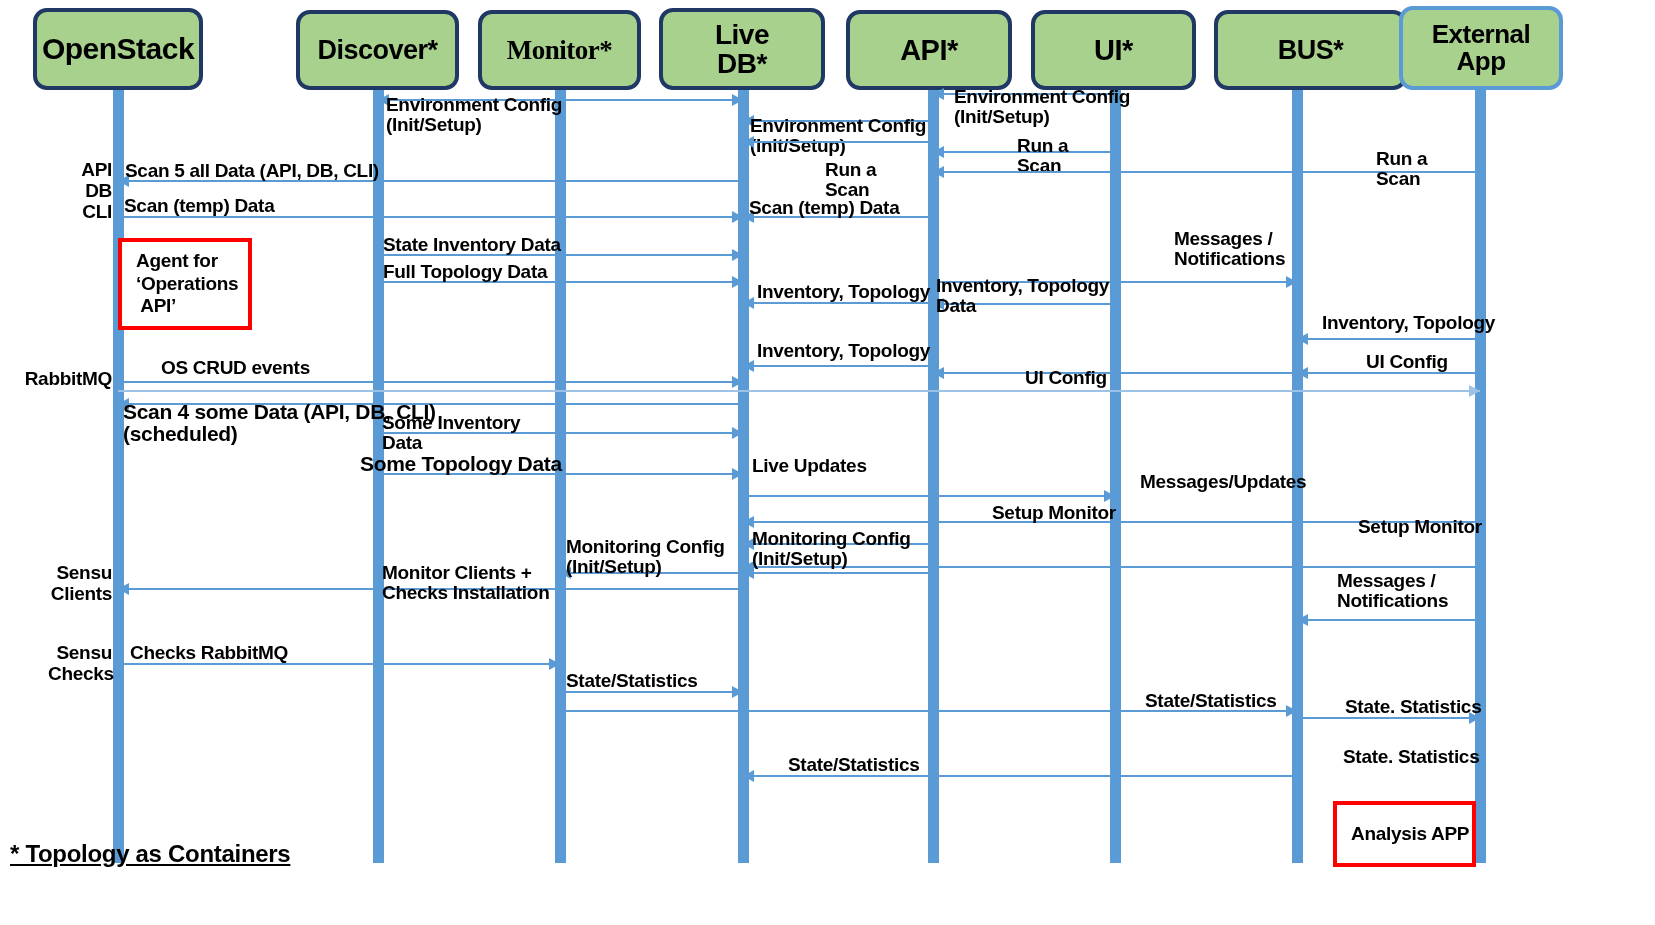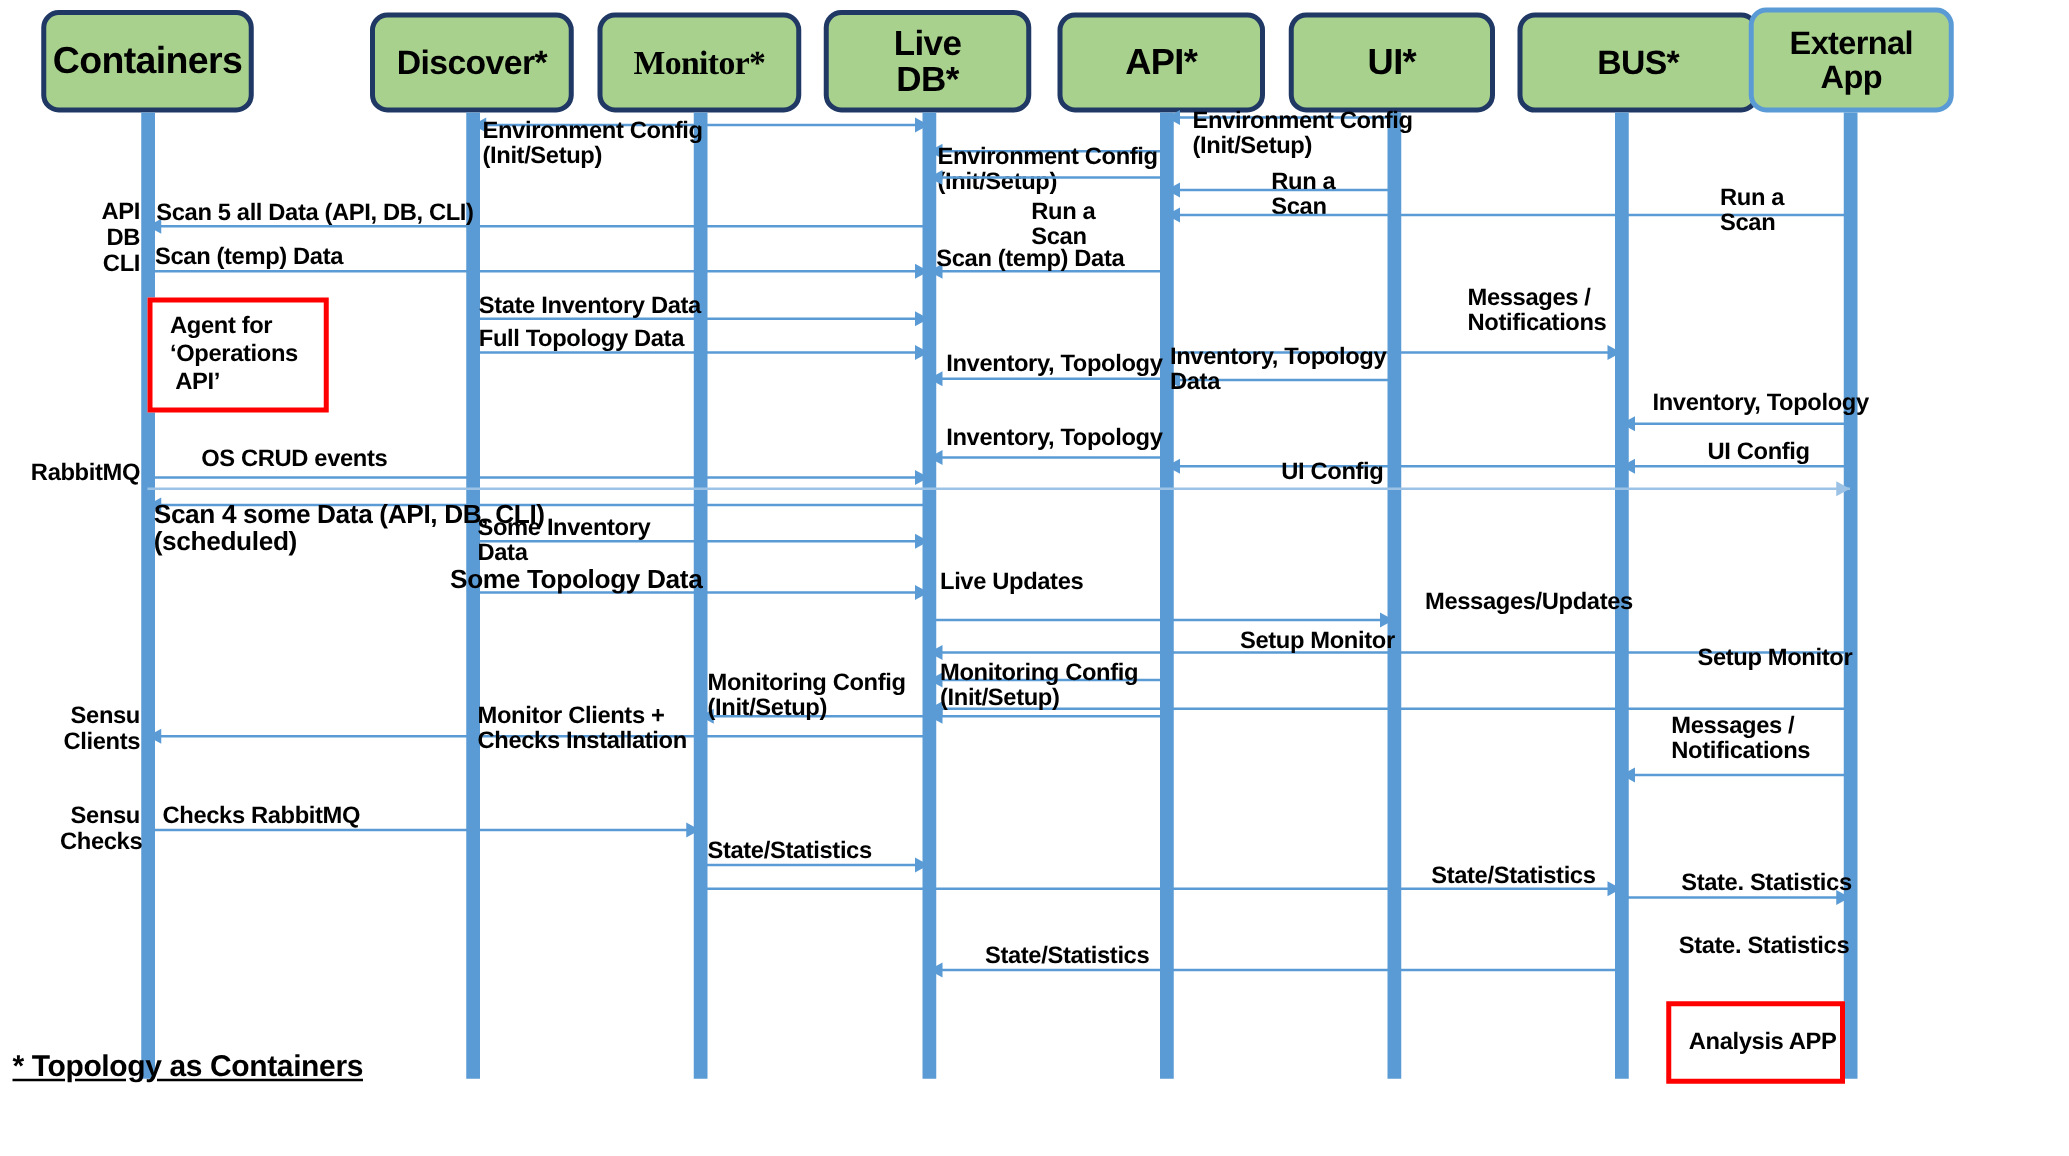--- a/index.html
+++ b/index.html
@@ -88,21 +88,21 @@
     letter-spacing:-0.3px;
   }
 </style>
 </head>
 <body>
 
 <div id="canvas">
 
   <div id="participants-layer">
       <div class="participant" style="left: 33px; top: 8px; width: 170px; height: 82px; font-size: 30px;">
-        <span class="plabel" style="white-space: pre-line;">Containers</span>
+        <span class="plabel" style="white-space: pre-line;">OpenStack</span>
       </div>
       <div class="participant" style="left: 296px; top: 10px; width: 163px; height: 80px; font-size: 27px;">
         <span class="plabel" style="white-space: pre-line;">Discover*</span>
       </div>
       <div class="participant" style="left: 478px; top: 10px; width: 163px; height: 80px; font-size: 27px; font-family: Liberation Serif, serif;">
         <span class="plabel" style="white-space: pre-line;">Monitor*</span>
       </div>
       <div class="participant" style="left: 659px; top: 8px; width: 166px; height: 82px; font-size: 28px;">
         <span class="plabel" style="white-space: pre-line;">Live
 DB*</span>
@@ -265,20 +265,20 @@
 DB
 CLI</div>
       <div class="sidelabel" style="left: 24px; top: 369px; width: 88px; font-size: 19px; text-align: right;">RabbitMQ</div>
       <div class="sidelabel" style="left: 48px; top: 563px; width: 64px; font-size: 19px; text-align: right;">Sensu
 Clients</div>
       <div class="sidelabel" style="left: 48px; top: 643px; width: 64px; font-size: 19px; text-align: right;">Sensu
 Checks</div>
     </div>
 
   <div id="callouts-layer">
-      <div class="callout" style="left: 118px; top: 238px; width: 145px; height: 92px; font-size: 19px;"><span class="ctext">Agent for
+      <div class="callout" style="left: 118px; top: 238px; width: 134px; height: 92px; font-size: 19px;"><span class="ctext">Agent for
 ‘Operations
  API’</span></div>
       <div class="callout" style="left: 1333px; top: 801px; width: 143px; height: 66px; font-size: 19px;"><span class="ctext">Analysis APP</span></div>
     </div>
 
   <div class="footnote" style="left:10px; top:840px; font-size:24px;">* Topology as Containers</div>
 </div>
 
 </body></html>

